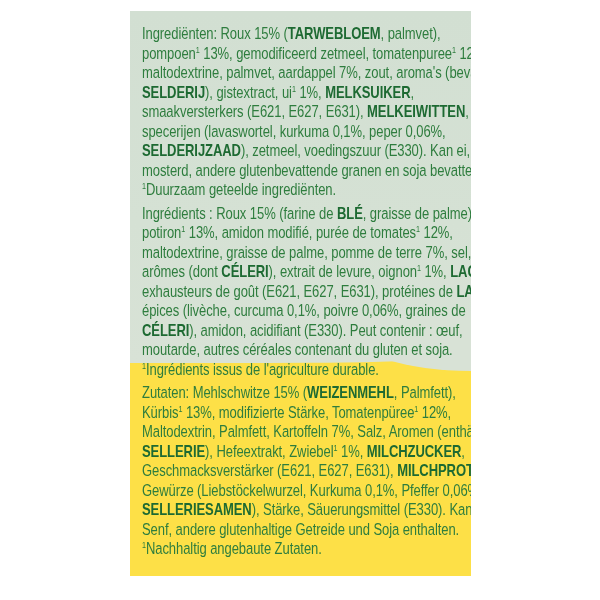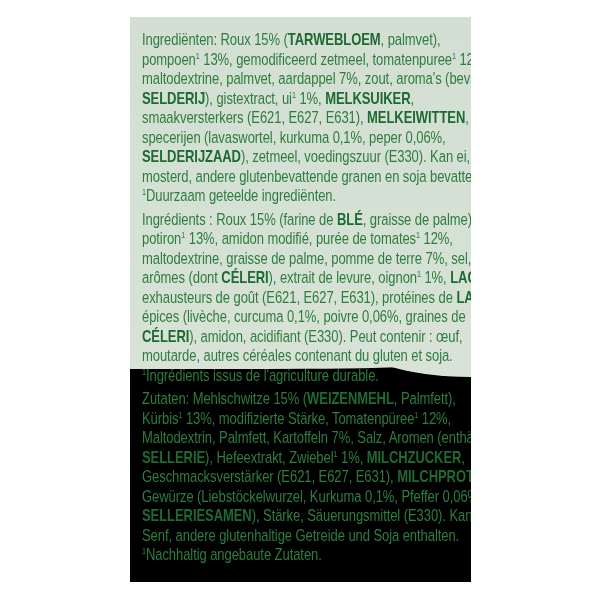--- a/index.html
+++ b/index.html
@@ -6,24 +6,24 @@
       margin: 0;
       padding: 0;
       background: #ffffff;
       width: 600px;
       height: 600px;
       overflow: hidden;
     }
     .panel {
       position: absolute;
       left: 130px;
-      top: 17px;
+      top: 11px;
       width: 341px;
       height: 565px;
-      background: #000000;
+      background: #fde047;
       overflow: hidden;
     }
     .panel .green-zone {
       position: absolute;
       left: 0;
       top: 0;
       width: 100%;
       height: 352px;
       background: linear-gradient(180deg, #d2dfd2 0%, #d5e1d4 60%, #d8e2d6 100%);
       border-bottom-right-radius: 60% 8px;

